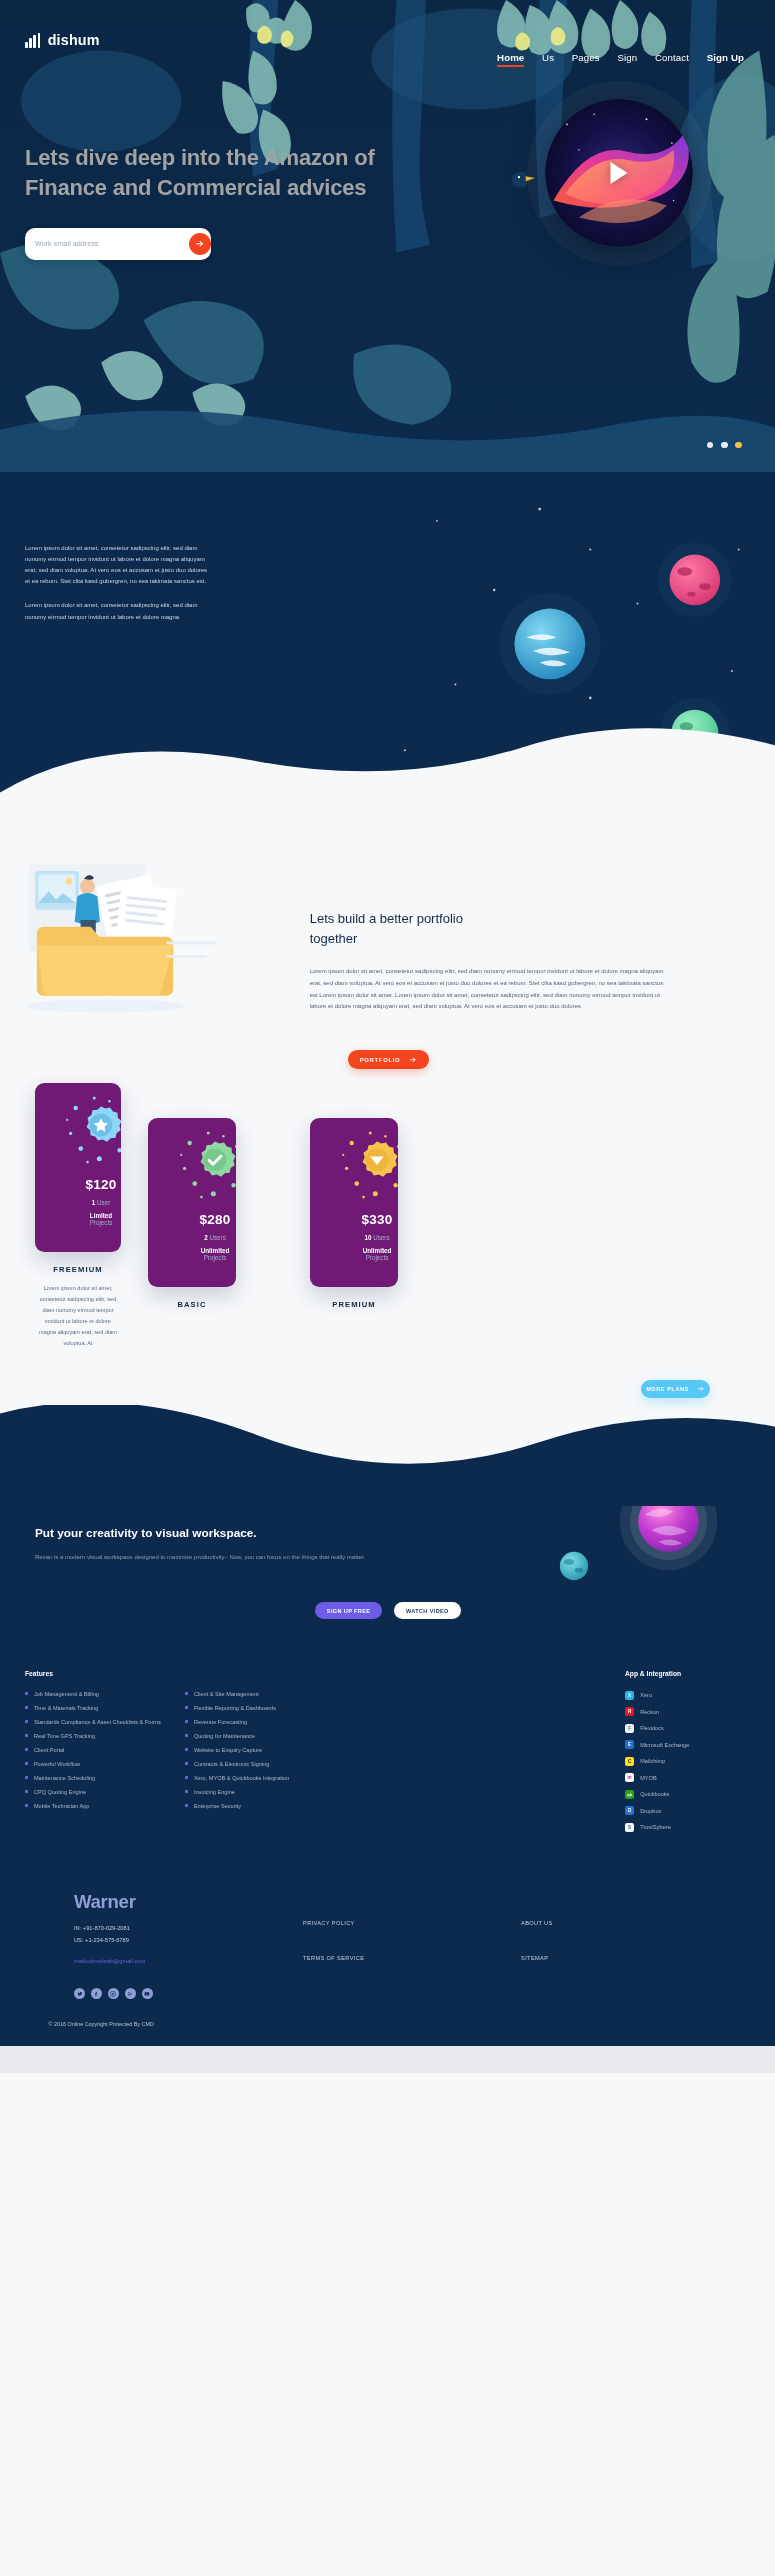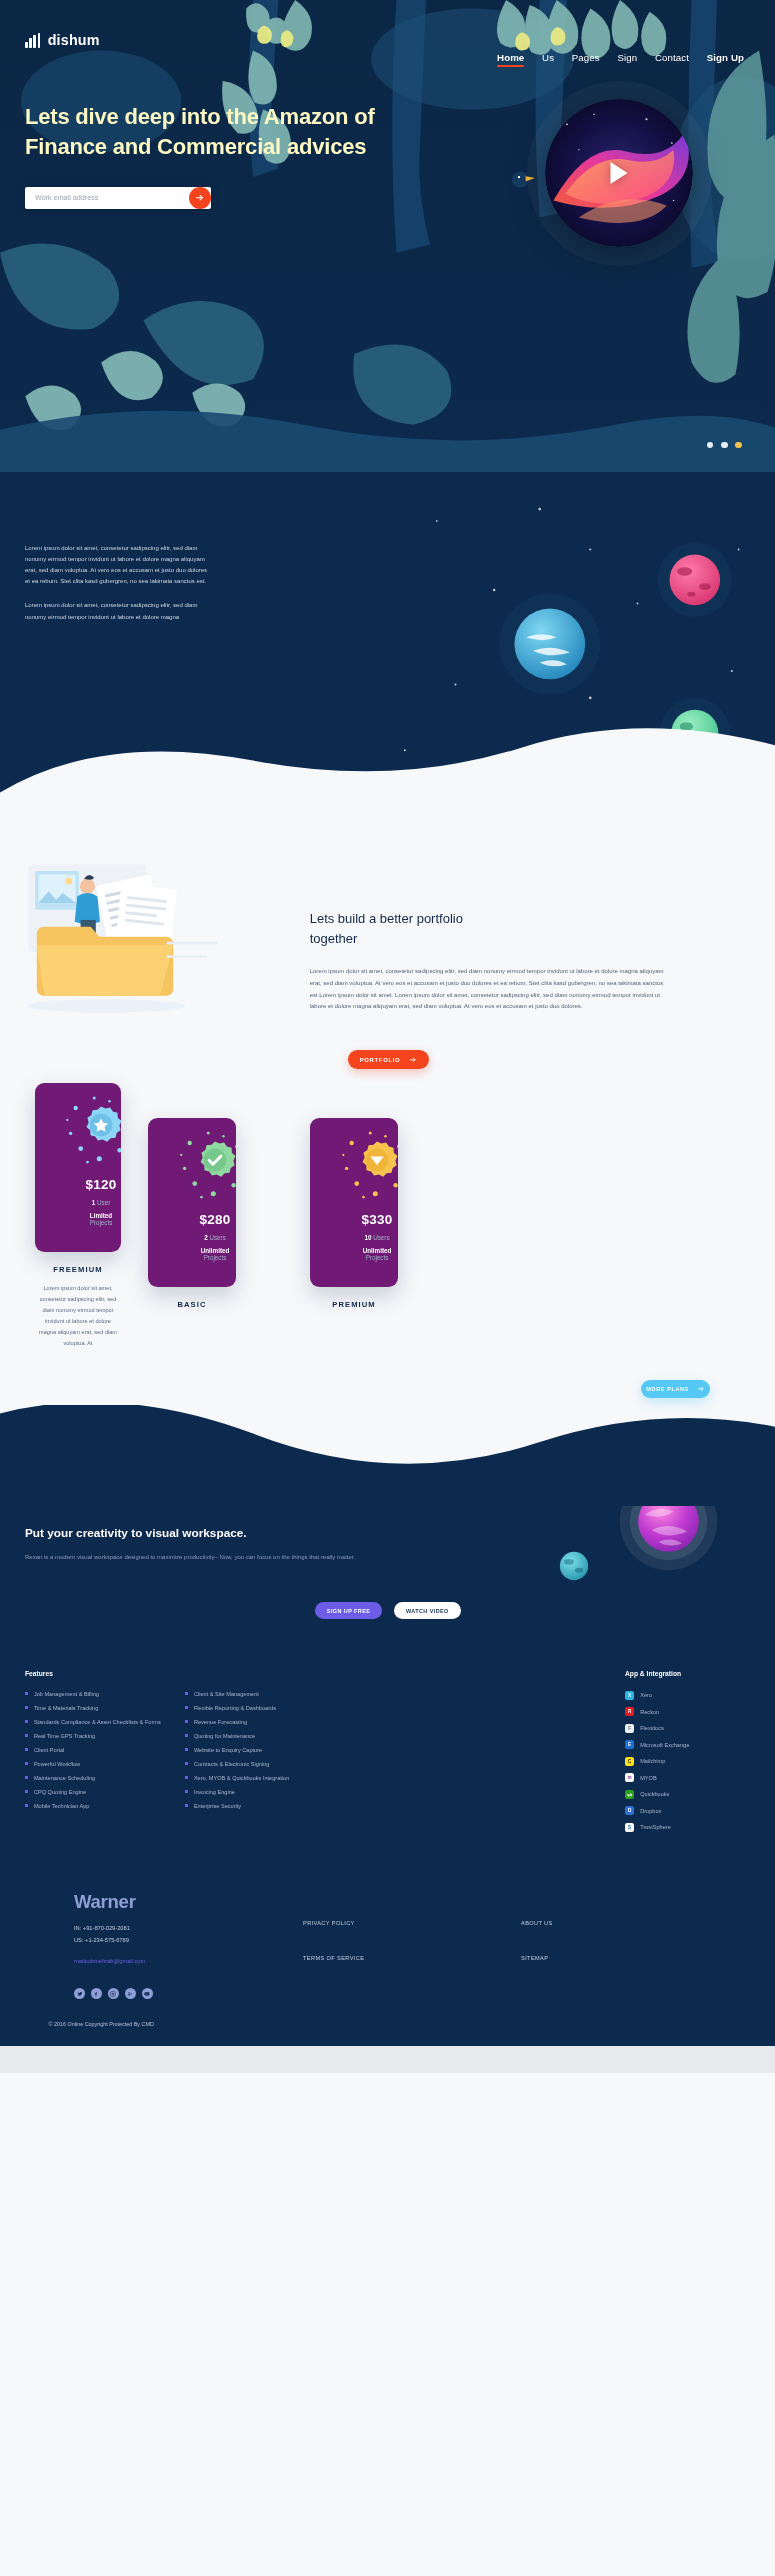--- a/index.html
+++ b/index.html
@@ -43,26 +43,26 @@
   }
   .nav-link.active { font-weight:700; }
   .nav-link.active::after {
     content:""; position:absolute; left:0; right:0; bottom:0;
     height:2.1px; background:#f4441e; border-radius:1.7px;
   }
   .nav-link.cta { font-weight:700; }
 
   .hero-body { position:relative; z-index:5; padding:35px 0 0 25px; }
   .hero-title {
-    color:#fef9c3; font-size:22px; line-height:1.40; font-weight:700;
-    letter-spacing:-0.2px; max-width:354px;
+    color:#a3a3a3; font-size:22px; line-height:1.40; font-weight:700;
+    letter-spacing:-0.2px; max-width:354px;margin-top:41px;
   }
   .hero-form {
-    margin-top:23.6px; width:186px; height:22px; background:#fff;
-    border-radius:2px; display:flex; align-items:center;
+    margin-top:23.6px; width:186px; height:32px; background:#fff;
+    border-radius:10px; display:flex; align-items:center;
     position:relative; box-shadow:0 1.7px 8.4px rgba(0,0,0,.18);
   }
   .hero-form input {
     border:0; outline:0; background:transparent; flex:1;
     font-family:inherit; font-size:7.2px; color:#4a5568; padding:0 10px;
   }
   .hero-form input::placeholder { color:#9aa4b2; }
   .hero-form .go {
     width:22px; height:22px; border-radius:50%; background:#f4441e;
     display:flex; align-items:center; justify-content:center; border:0;
@@ -158,21 +158,21 @@
     font-family:inherit; font-size:5.5px; font-weight:700; letter-spacing:0.6px; cursor:pointer;
     box-shadow:0 4.2px 11.8px rgba(85,200,245,.35);
   }
   .btn-moreplans svg { width:7.6px; height:7.6px; }
 
   
   .dark-wave { position:relative; margin-top:56px; }
   .dark-wave svg { display:block; width:776px; }
 
   .creativity {
-    background:#0c2a4d; position:relative; padding:20px 25px 39px; overflow:hidden;
+    background:#0c2a4d; position:relative; padding:20px 35px 39px; overflow:hidden;
   }
   .creativity h2 { color:#fff; font-size:11.8px; font-weight:700; position:relative; z-index:3; }
   .creativity p {
     margin-top:11.8px; color:#8c9cb4; font-size:6px; line-height:1.85; max-width:354px;
     position:relative; z-index:3;
   }
   .cta-row { display:flex; justify-content:center; gap:11.8px; margin-top:39px; position:relative; z-index:3; }
   .btn-signup {
     width:67px; height:17.7px; background:#6c5ce7; color:#fff; border:0; border-radius:9.3px;
     font-family:inherit; font-size:5.5px; font-weight:700; letter-spacing:0.4px; cursor:pointer;

